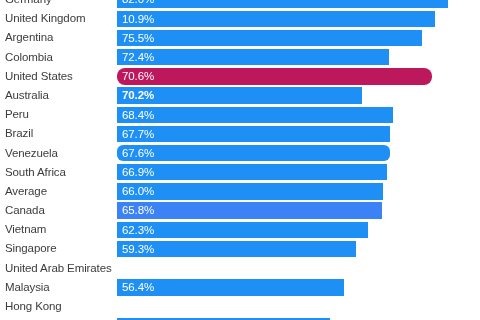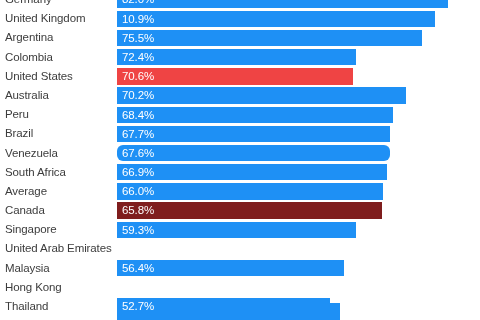--- a/index.html
+++ b/index.html
@@ -100,37 +100,37 @@
         <div class="row-label">Argentina</div>
         <div class="bar-track">
           <div class="bar-fill" style="background: rgb(30, 144, 245); width: 304.517px; padding-left: 7px;">
             <div class="bar-value">75.5%</div>
           </div>
         </div>
       </div>
       <div class="bar-row">
         <div class="row-label">Colombia</div>
         <div class="bar-track">
-          <div class="bar-fill" style="background: rgb(30, 144, 245); width: 239px;">
+          <div class="bar-fill" style="background: rgb(30, 144, 245); width: 272px;">
             <div class="bar-value">72.4%</div>
           </div>
         </div>
       </div>
       <div class="bar-row">
         <div class="row-label">United States</div>
         <div class="bar-track">
-          <div class="bar-fill" style="background: #ef4444; width: 236px;">
+          <div class="bar-fill" style="background: #be185d; width: 315px; border-radius: 8px;">
             <div class="bar-value">70.6%</div>
           </div>
         </div>
       </div>
       <div class="bar-row">
         <div class="row-label">Australia</div>
         <div class="bar-track">
-          <div class="bar-fill" style="background: rgb(30, 144, 245); width: 289px;">
+          <div class="bar-fill" style="background: rgb(30, 144, 245); width: 245px; font-weight: bold;">
             <div class="bar-value">70.2%</div>
           </div>
         </div>
       </div>
       <div class="bar-row">
         <div class="row-label">Peru</div>
         <div class="bar-track">
           <div class="bar-fill" style="background: rgb(30, 144, 245); width: 275.88px;">
             <div class="bar-value">68.4%</div>
           </div>
@@ -164,22 +164,30 @@
         <div class="row-label">Average</div>
         <div class="bar-track">
           <div class="bar-fill" style="background: rgb(30, 144, 245); width: 266.2px;">
             <div class="bar-value">66.0%</div>
           </div>
         </div>
       </div>
       <div class="bar-row">
         <div class="row-label">Canada</div>
         <div class="bar-track">
-          <div class="bar-fill" style="background: #7f1d1d; width: 265.393px; text-decoration: underline;">
+          <div class="bar-fill" style="background: #3b82f6; width: 265.393px; text-decoration: underline;">
             <div class="bar-value">65.8%</div>
+          </div>
+        </div>
+      </div>
+      <div class="bar-row">
+        <div class="row-label">Vietnam</div>
+        <div class="bar-track">
+          <div class="bar-fill" style="background: rgb(30, 144, 245); width: 251.277px;">
+            <div class="bar-value">62.3%</div>
           </div>
         </div>
       </div>
       <div class="bar-row">
         <div class="row-label">Singapore</div>
         <div class="bar-track">
           <div class="bar-fill" style="background: rgb(30, 144, 245); width: 239.177px;">
             <div class="bar-value">59.3%</div>
           </div>
         </div>

